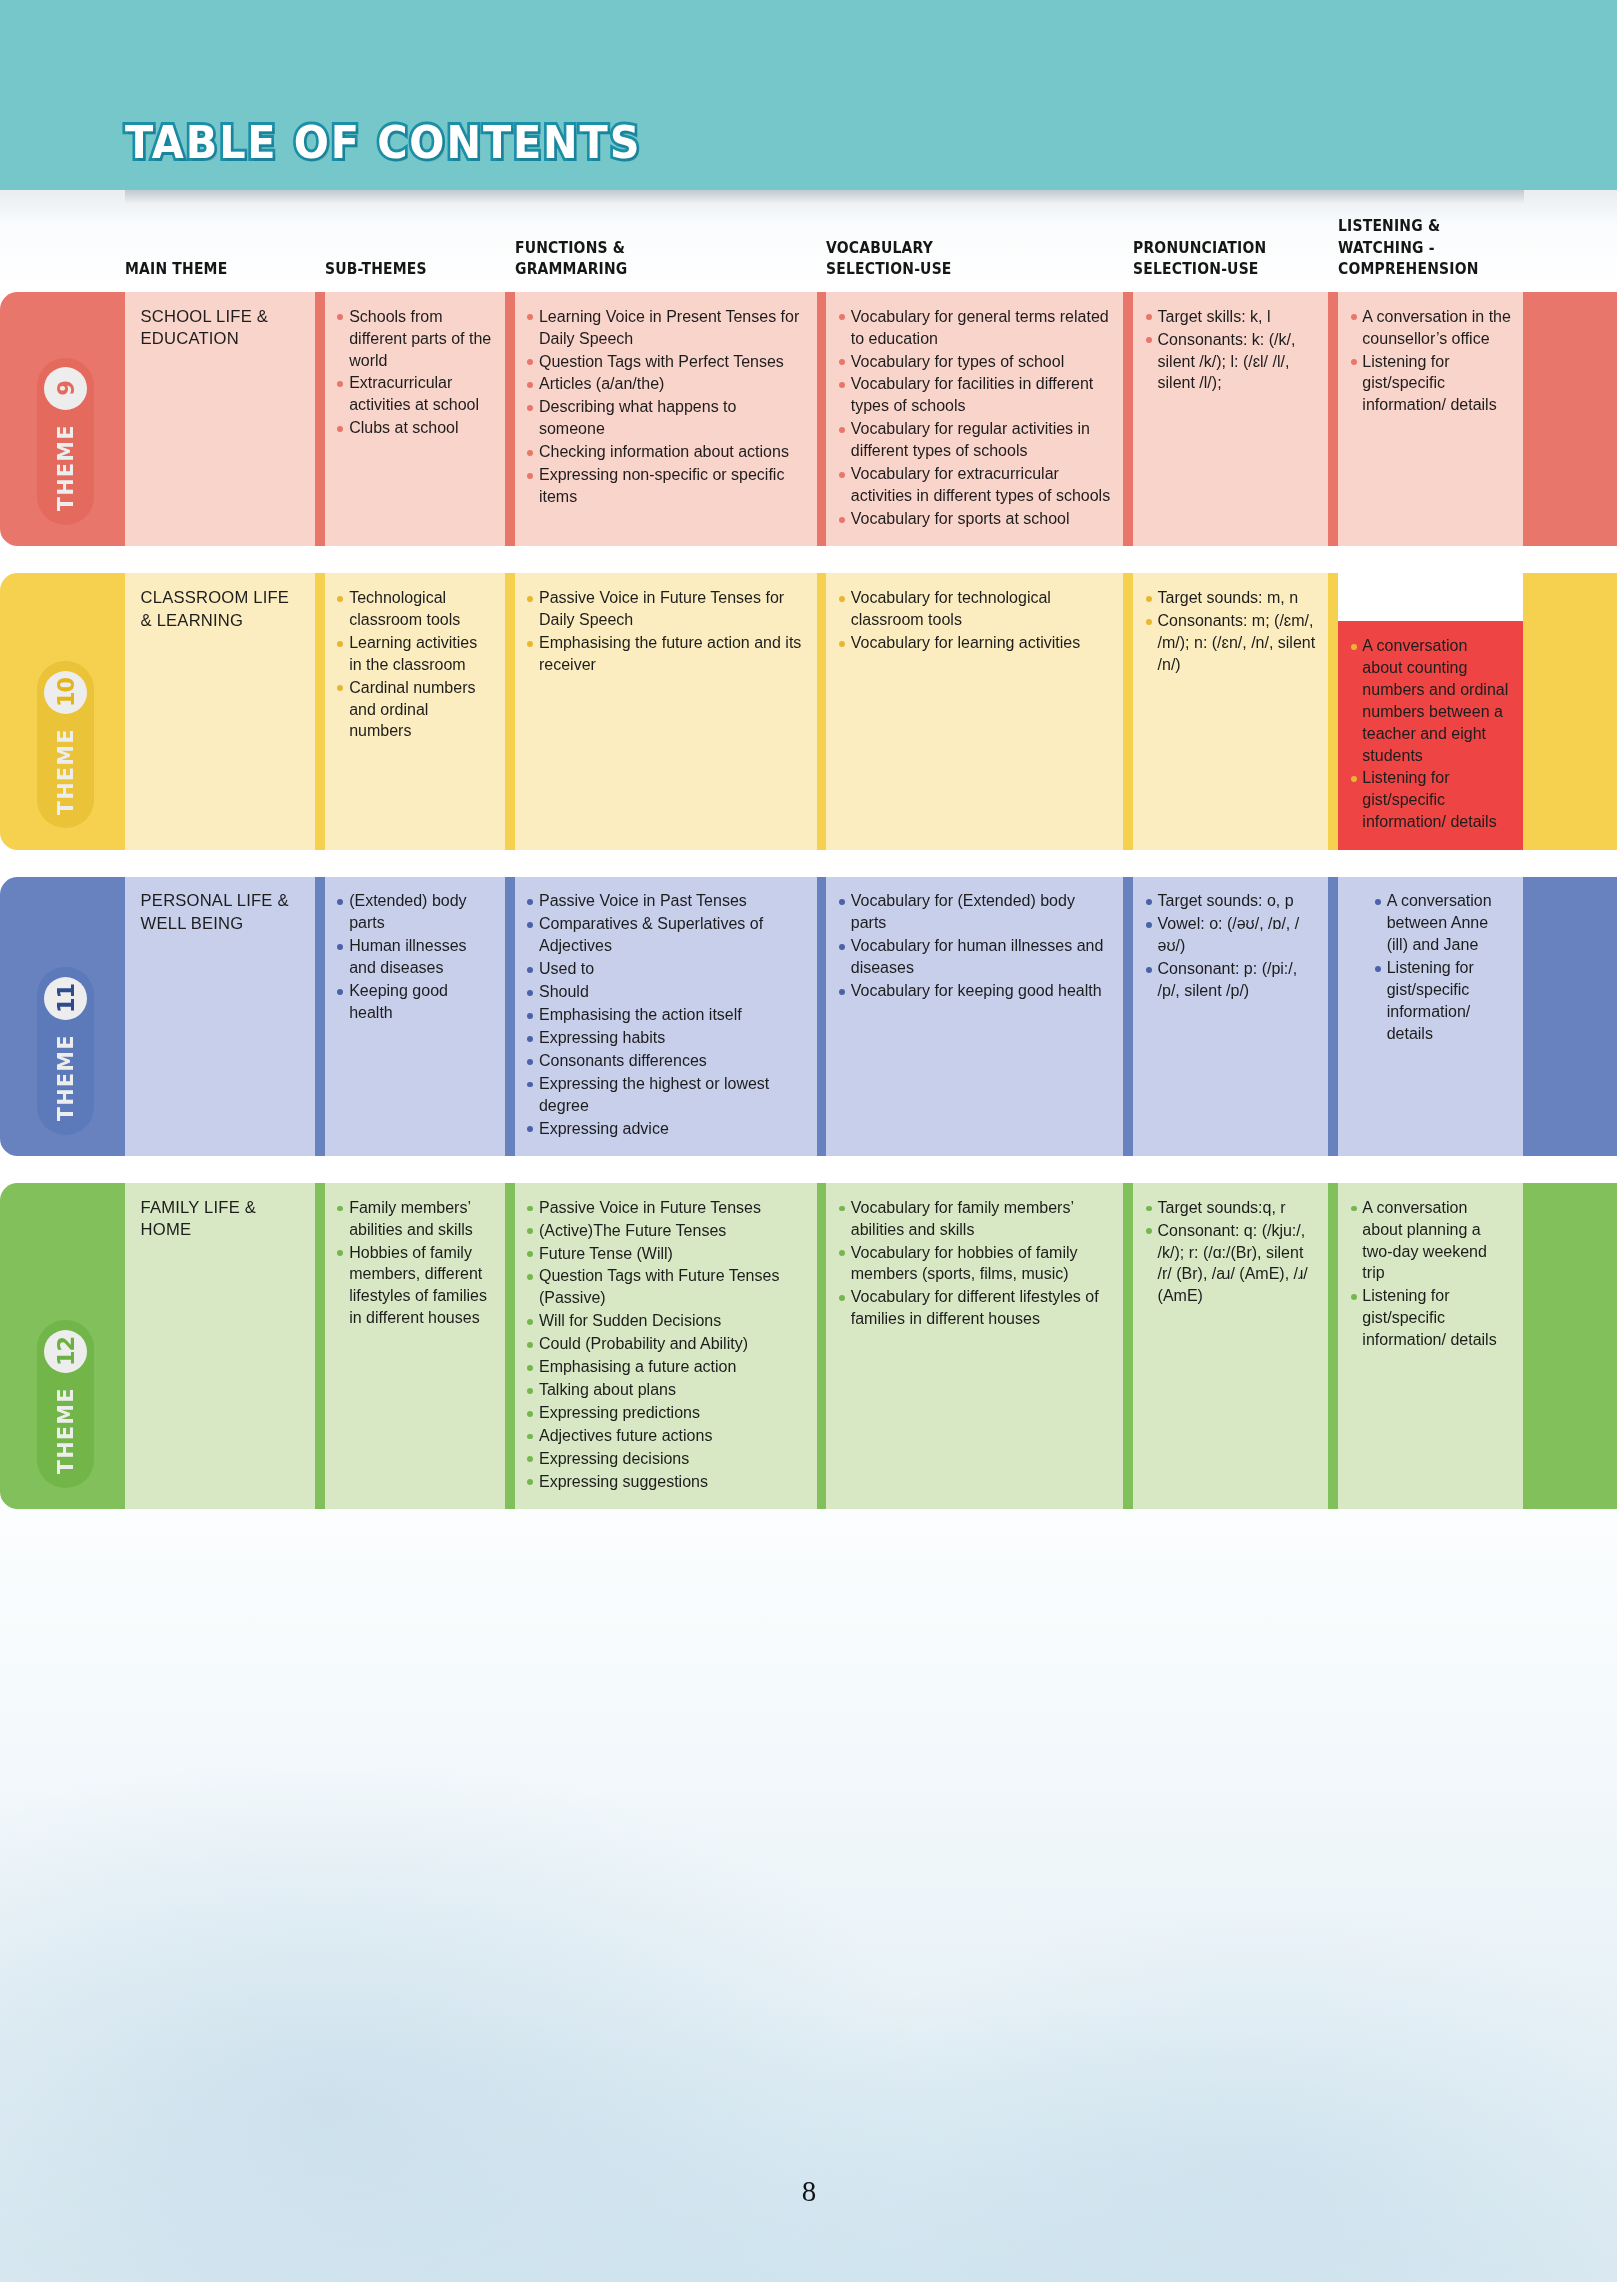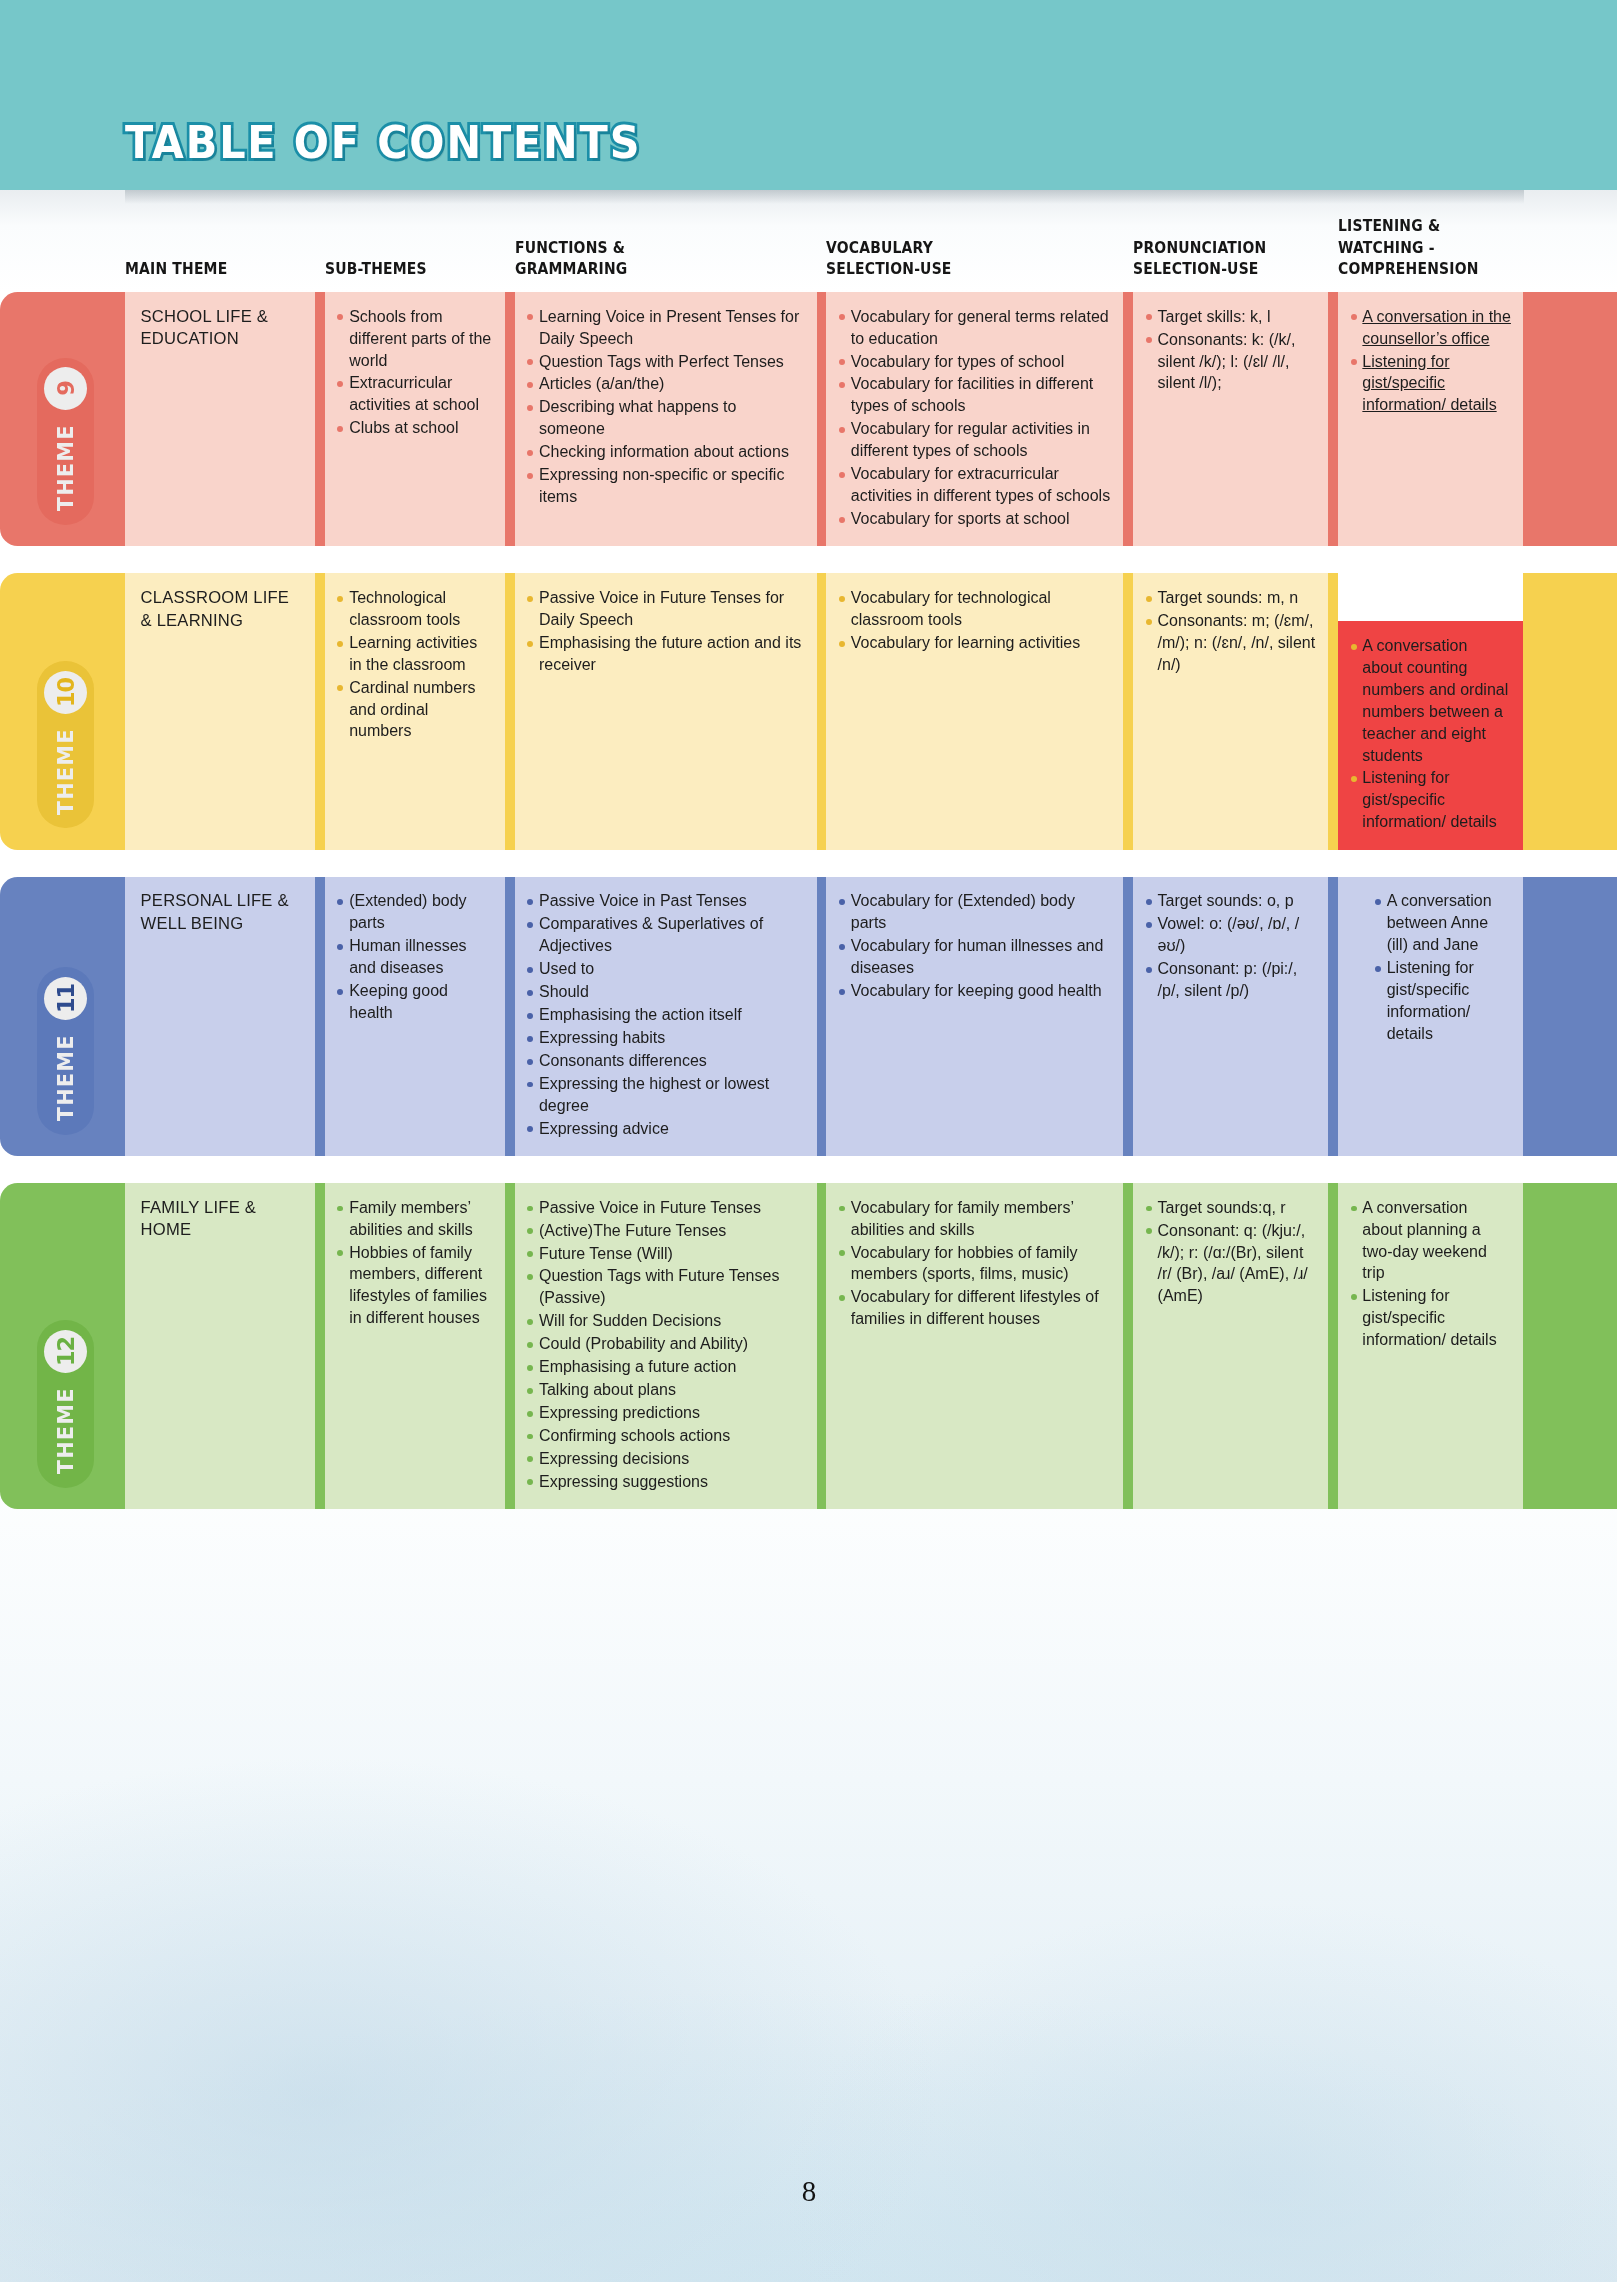--- a/index.html
+++ b/index.html
@@ -248,21 +248,21 @@
           </ul>
         </div>
         <div class="divider" style="background: rgb(232, 118, 106);"></div>
         <div class="cell" style="background: rgb(249, 212, 203);">
           <ul class="bl">
             <li>Target skills: k, l</li>
             <li>Consonants: k: (/k/, silent /k/); l: (/ɛl/ /l/, silent /l/);</li>
           </ul>
         </div>
         <div class="divider" style="background: rgb(232, 118, 106);"></div>
-        <div class="cell" style="background: rgb(249, 212, 203); text-decoration: underline;">
+        <div class="cell" style="background: rgb(249, 212, 203);">
           <ul class="bl">
             <li>A conversation in the counsellor’s office</li>
             <li>Listening for gist/specific information/ details</li>
           </ul>
         </div>
         <div class="rightblock" style="background: rgb(232, 118, 106);"></div>
       </div>
       <div class="spacer"></div>
       <div class="theme-row">
         <div class="rail">
@@ -390,21 +390,21 @@
           <ul class="bl">
             <li>Passive Voice in Future Tenses</li>
             <li>(Active)The Future Tenses</li>
             <li>Future Tense (Will)</li>
             <li>Question Tags with Future Tenses (Passive)</li>
             <li>Will for Sudden Decisions</li>
             <li>Could (Probability and Ability)</li>
             <li>Emphasising a future action</li>
             <li>Talking about plans</li>
             <li>Expressing predictions</li>
-            <li>Confirming schools actions</li>
+            <li>Adjectives future actions</li>
             <li>Expressing decisions</li>
             <li>Expressing suggestions</li>
           </ul>
         </div>
         <div class="divider" style="background: rgb(129, 192, 90);"></div>
         <div class="cell" style="background: rgb(216, 232, 196);">
           <ul class="bl">
             <li>Vocabulary for family members’ abilities and skills</li>
             <li>Vocabulary for hobbies of family members (sports, films, music)</li>
             <li>Vocabulary for different lifestyles of families in different houses</li>

